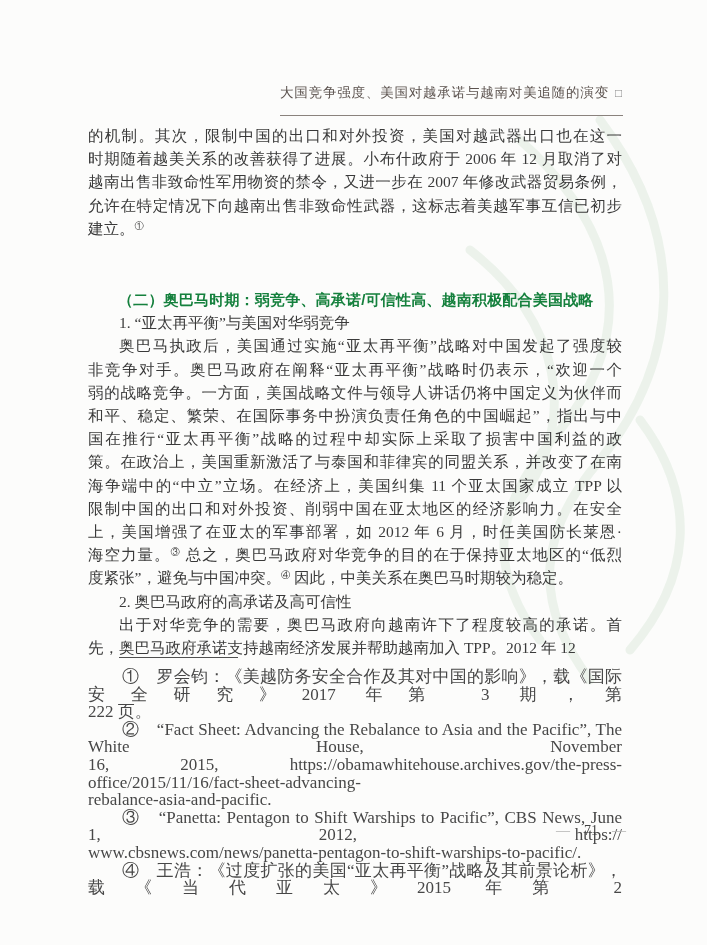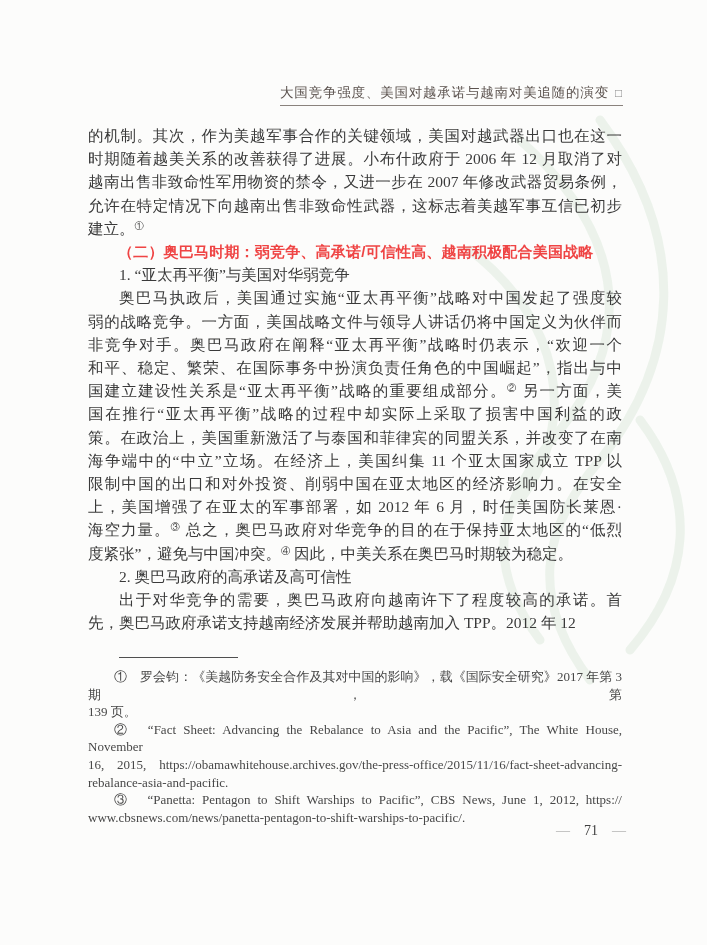--- a/index.html
+++ b/index.html
@@ -20,21 +20,21 @@
     pointer-events: none;
   }
   
   .header {
     position: absolute;
     top: 84px; right: 84px;
     font-size: 13.5px;
     letter-spacing: 0.8px;
     color: #5b524e;
     border-bottom: 1px solid #8a827d;
-    padding-bottom: 3px;
+    padding-bottom: 13px;
     white-space: nowrap;
   }
   .header .endbox {
     display: inline-block;
     margin-left: 6px;
     color: #8a8a8a;
     font-size: 12px;
   }
   
   .bodytext {
@@ -46,35 +46,36 @@
     color: #3a3a3a;
   }
   .line { text-align: justify; text-align-last: justify; }
   .line.last { text-align-last: left; }
   .line.ind { text-indent: 2em; }
   .line.bold {
     font-weight: 700;
     font-family: "Liberation Sans", "DejaVu Sans", sans-serif;
     font-size: 15px;
     letter-spacing: 0.2px;
-    color: #ef4444;
+    color: #15803d;
+    margin-top: 48px;
   }
   sup { font-size: 0.6em; vertical-align: 0.5em; line-height: 0; }
   
   .fnsep {
     position: absolute;
     left: 119px; top: 657px;
     width: 119px; height: 0;
     border-top: 1.5px solid #4f4f4f;
   }
   .footnotes {
     position: absolute;
     left: 88px; top: 668px;
     width: 534px;
-    font-size: 13px;
+    font-size: 17px;
     line-height: 17.6px;
     color: #474747;
   }
   .fn-line { text-align: justify; text-align-last: justify; }
   .fn-line.last { text-align-last: left; }
   .fn-line.ind { text-indent: 2em; }
   
   .pageno {
     position: absolute;
     left: 0; top: 823px;
@@ -97,53 +98,53 @@
       <path d="M470,250 C560,320 580,420 520,500"></path>
       <path d="M640,420 C700,500 690,580 630,650"></path>
     </g>
   </svg>
 
   <div class="header">
     <span>大国竞争强度、美国对越承诺与越南对美追随的演变</span><span class="endbox">□</span>
   </div>
 
   <main class="bodytext">
-    <div class="line">的机制。其次，作为美越军事合作的关键领域，美国对越武器出口也在这一</div>
+    <div class="line">的机制。其次，限制中国的出口和对外投资，美国对越武器出口也在这一</div>
     <div class="line">时期随着越美关系的改善获得了进展。小布什政府于 2006 年 12 月取消了对</div>
     <div class="line">越南出售非致命性军用物资的禁令，又进一步在 2007 年修改武器贸易条例，</div>
     <div class="line">允许在特定情况下向越南出售非致命性武器，这标志着美越军事互信已初步</div>
     <div class="line last">建立。<sup>①</sup></div>
     <div class="line ind bold last">（二）奥巴马时期：弱竞争、高承诺/可信性高、越南积极配合美国战略</div>
     <div class="line ind last">1. “亚太再平衡”与美国对华弱竞争</div>
     <div class="line ind">奥巴马执政后，美国通过实施“亚太再平衡”战略对中国发起了强度较</div>
+    <div class="line">非竞争对手。奥巴马政府在阐释“亚太再平衡”战略时仍表示，“欢迎一个</div>
     <div class="line">弱的战略竞争。一方面，美国战略文件与领导人讲话仍将中国定义为伙伴而</div>
-    <div class="line">非竞争对手。奥巴马政府在阐释“亚太再平衡”战略时仍表示，“欢迎一个</div>
     <div class="line">和平、稳定、繁荣、在国际事务中扮演负责任角色的中国崛起”，指出与中</div>
-    <div class="line">国建立建设性关系是“亚太再平衡”战略的重要组成部分。<sup>②</sup> 另一方面，美</div>
     <div class="line">国在推行“亚太再平衡”战略的过程中却实际上采取了损害中国利益的政</div>
     <div class="line">策。在政治上，美国重新激活了与泰国和菲律宾的同盟关系，并改变了在南</div>
     <div class="line">海争端中的“中立”立场。在经济上，美国纠集 11 个亚太国家成立 TPP 以</div>
     <div class="line">限制中国的出口和对外投资、削弱中国在亚太地区的经济影响力。在安全</div>
     <div class="line">上，美国增强了在亚太的军事部署，如 2012 年 6 月，时任美国防长莱恩·</div>
     <div class="line">海空力量。<sup>③</sup> 总之，奥巴马政府对华竞争的目的在于保持亚太地区的“低烈</div>
     <div class="line last">度紧张”，避免与中国冲突。<sup>④</sup> 因此，中美关系在奥巴马时期较为稳定。</div>
     <div class="line ind last">2. 奥巴马政府的高承诺及高可信性</div>
     <div class="line ind">出于对华竞争的需要，奥巴马政府向越南许下了程度较高的承诺。首</div>
     <div class="line last">先，奥巴马政府承诺支持越南经济发展并帮助越南加入 TPP。2012 年 12</div>
   </main>
 
   <div class="fnsep"></div>
 
   <div class="footnotes">
     <div class="fn-line ind">①　罗会钧：《美越防务安全合作及其对中国的影响》，载《国际安全研究》2017 年第 3 期，第</div>
-    <div class="fn-line last">139 页。</div>
+    <div class="fn-line last">222 页。</div>
     <div class="fn-line ind">②　“Fact Sheet: Advancing the Rebalance to Asia and the Pacific”, The White House, November</div>
     <div class="fn-line">16, 2015, https://obamawhitehouse.archives.gov/the-press-office/2015/11/16/fact-sheet-advancing-</div>
     <div class="fn-line last">rebalance-asia-and-pacific.</div>
     <div class="fn-line ind">③　“Panetta: Pentagon to Shift Warships to Pacific”, CBS News, June 1, 2012, https://</div>
     <div class="fn-line last">www.cbsnews.com/news/panetta-pentagon-to-shift-warships-to-pacific/.</div>
+    <div class="fn-line ind">④　王浩：《过度扩张的美国“亚太再平衡”战略及其前景论析》，载《当代亚太》2015 年第 2</div>
   </div>
 
   <div class="pageno">
     <span class="dash">—</span><span class="num">71</span><span class="dash">—</span>
   </div>
 
 </div>
 
 </body></html>

